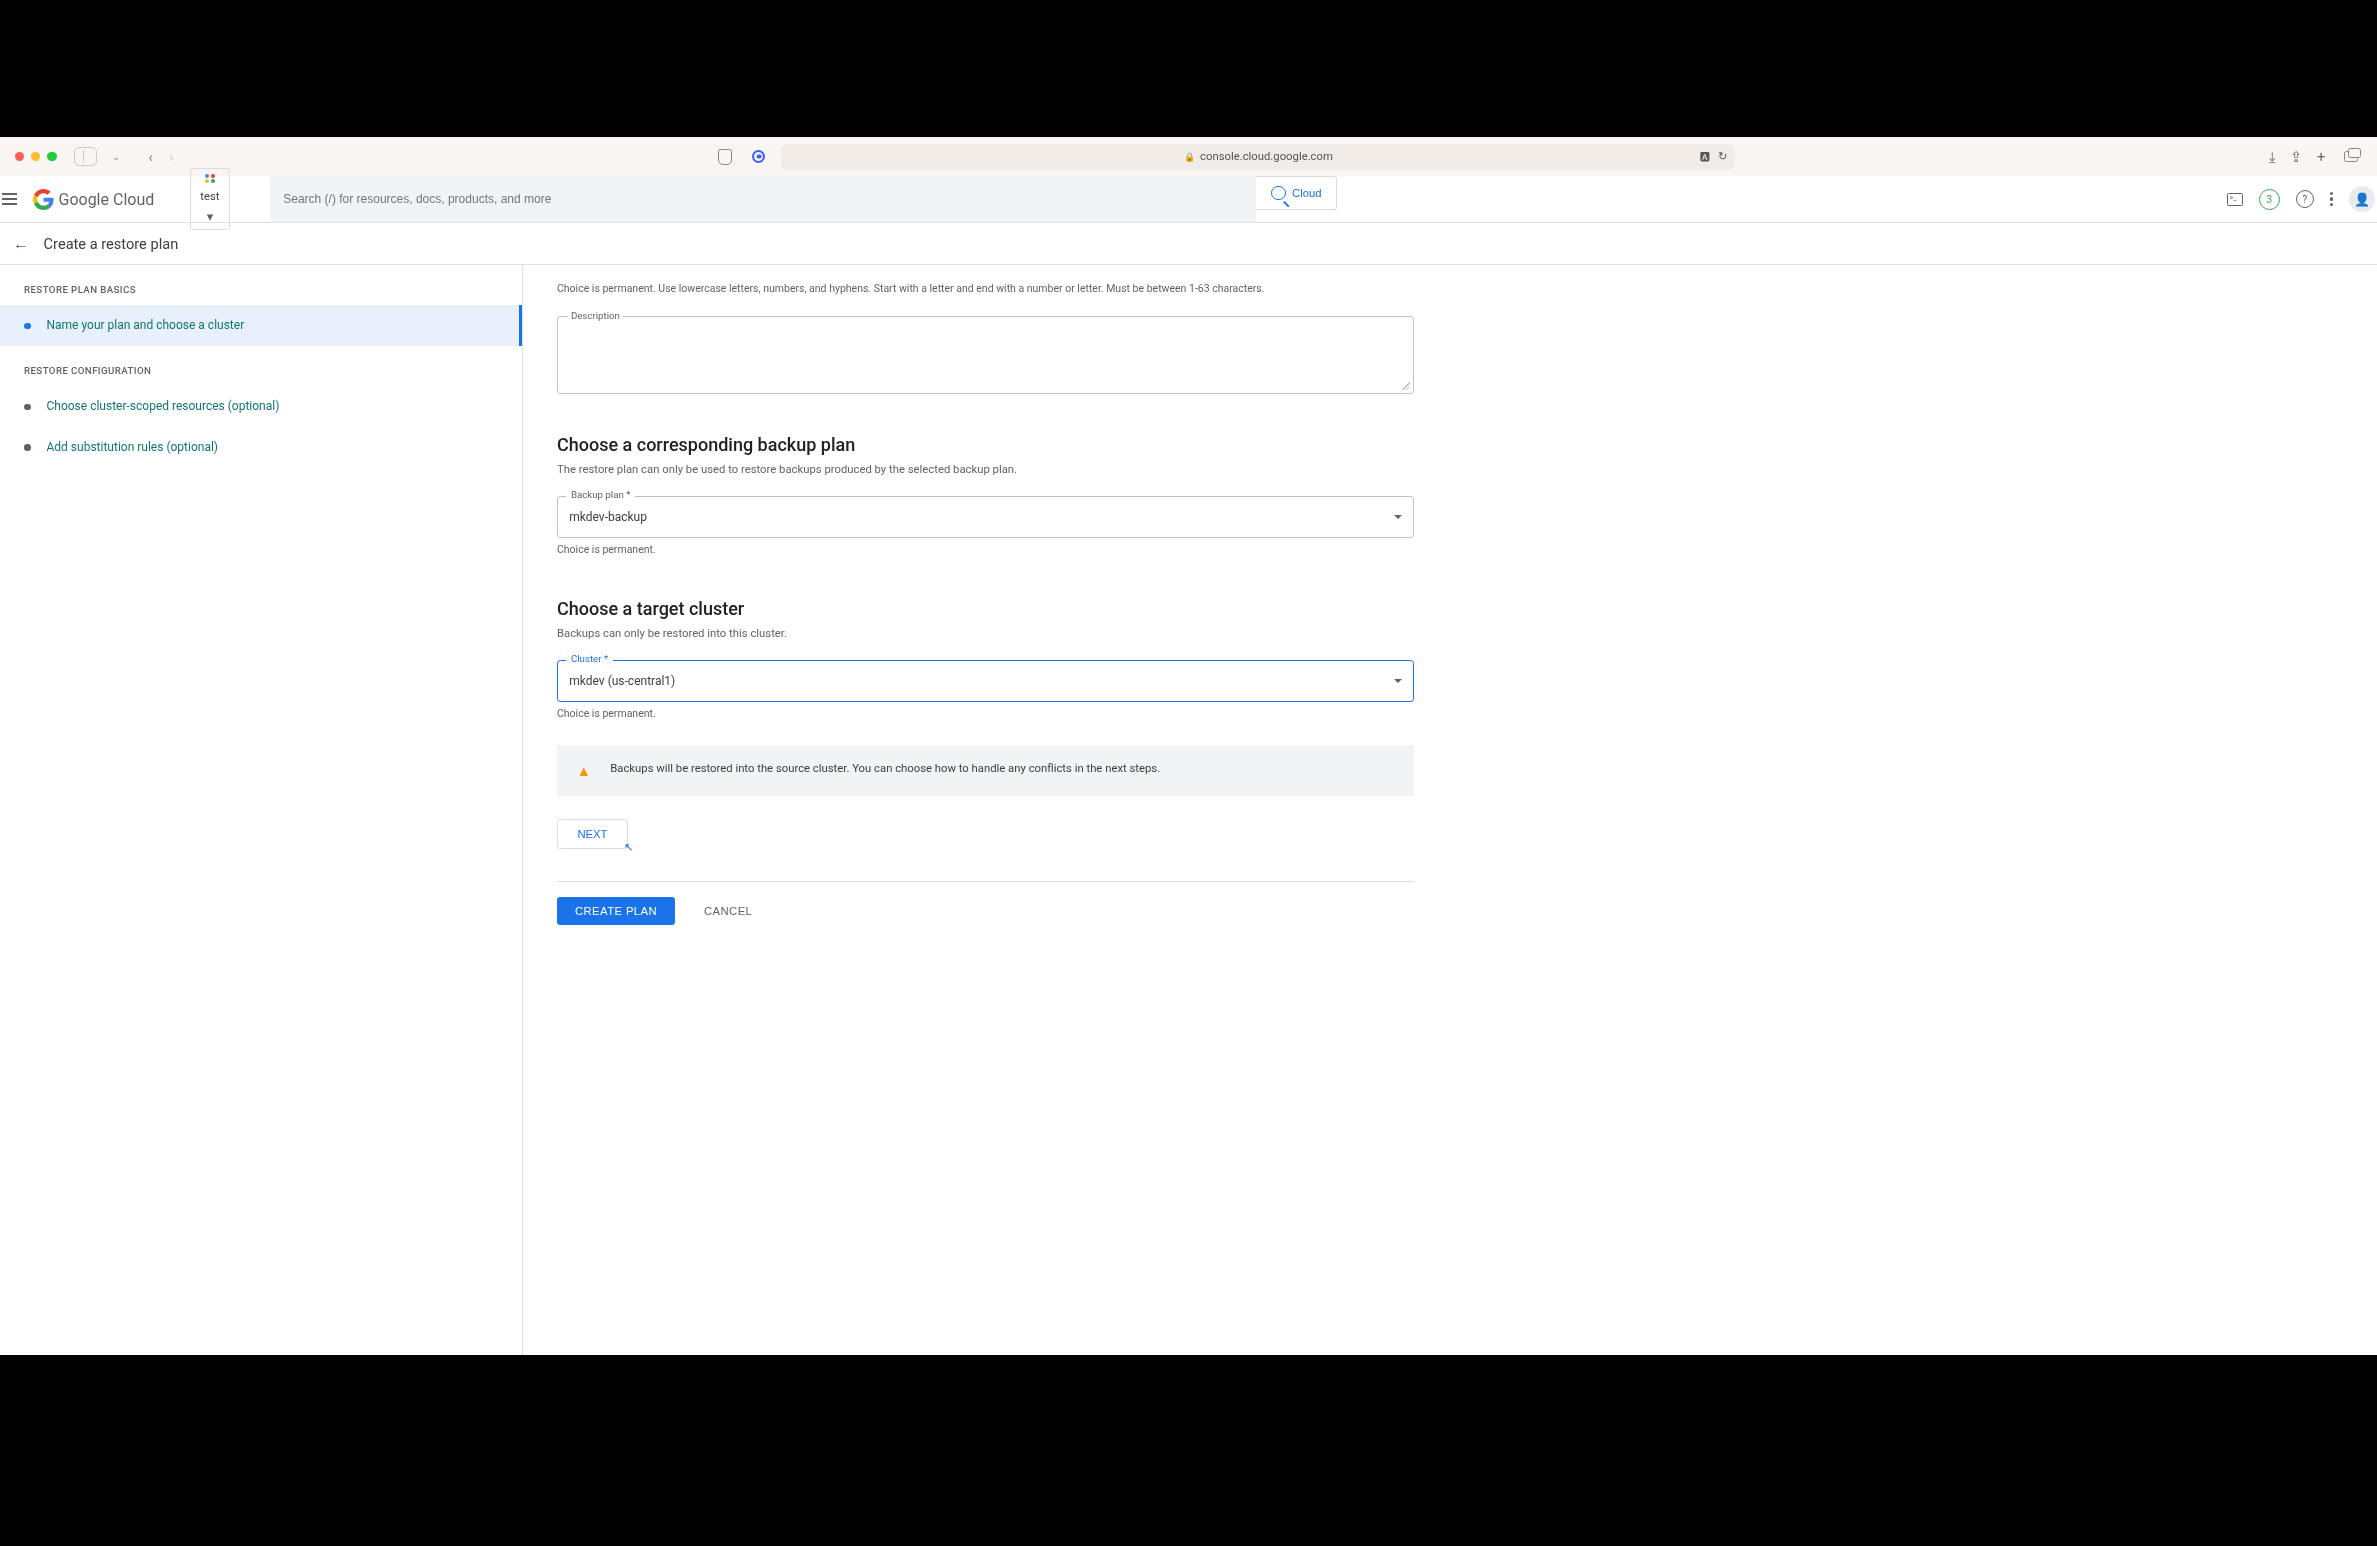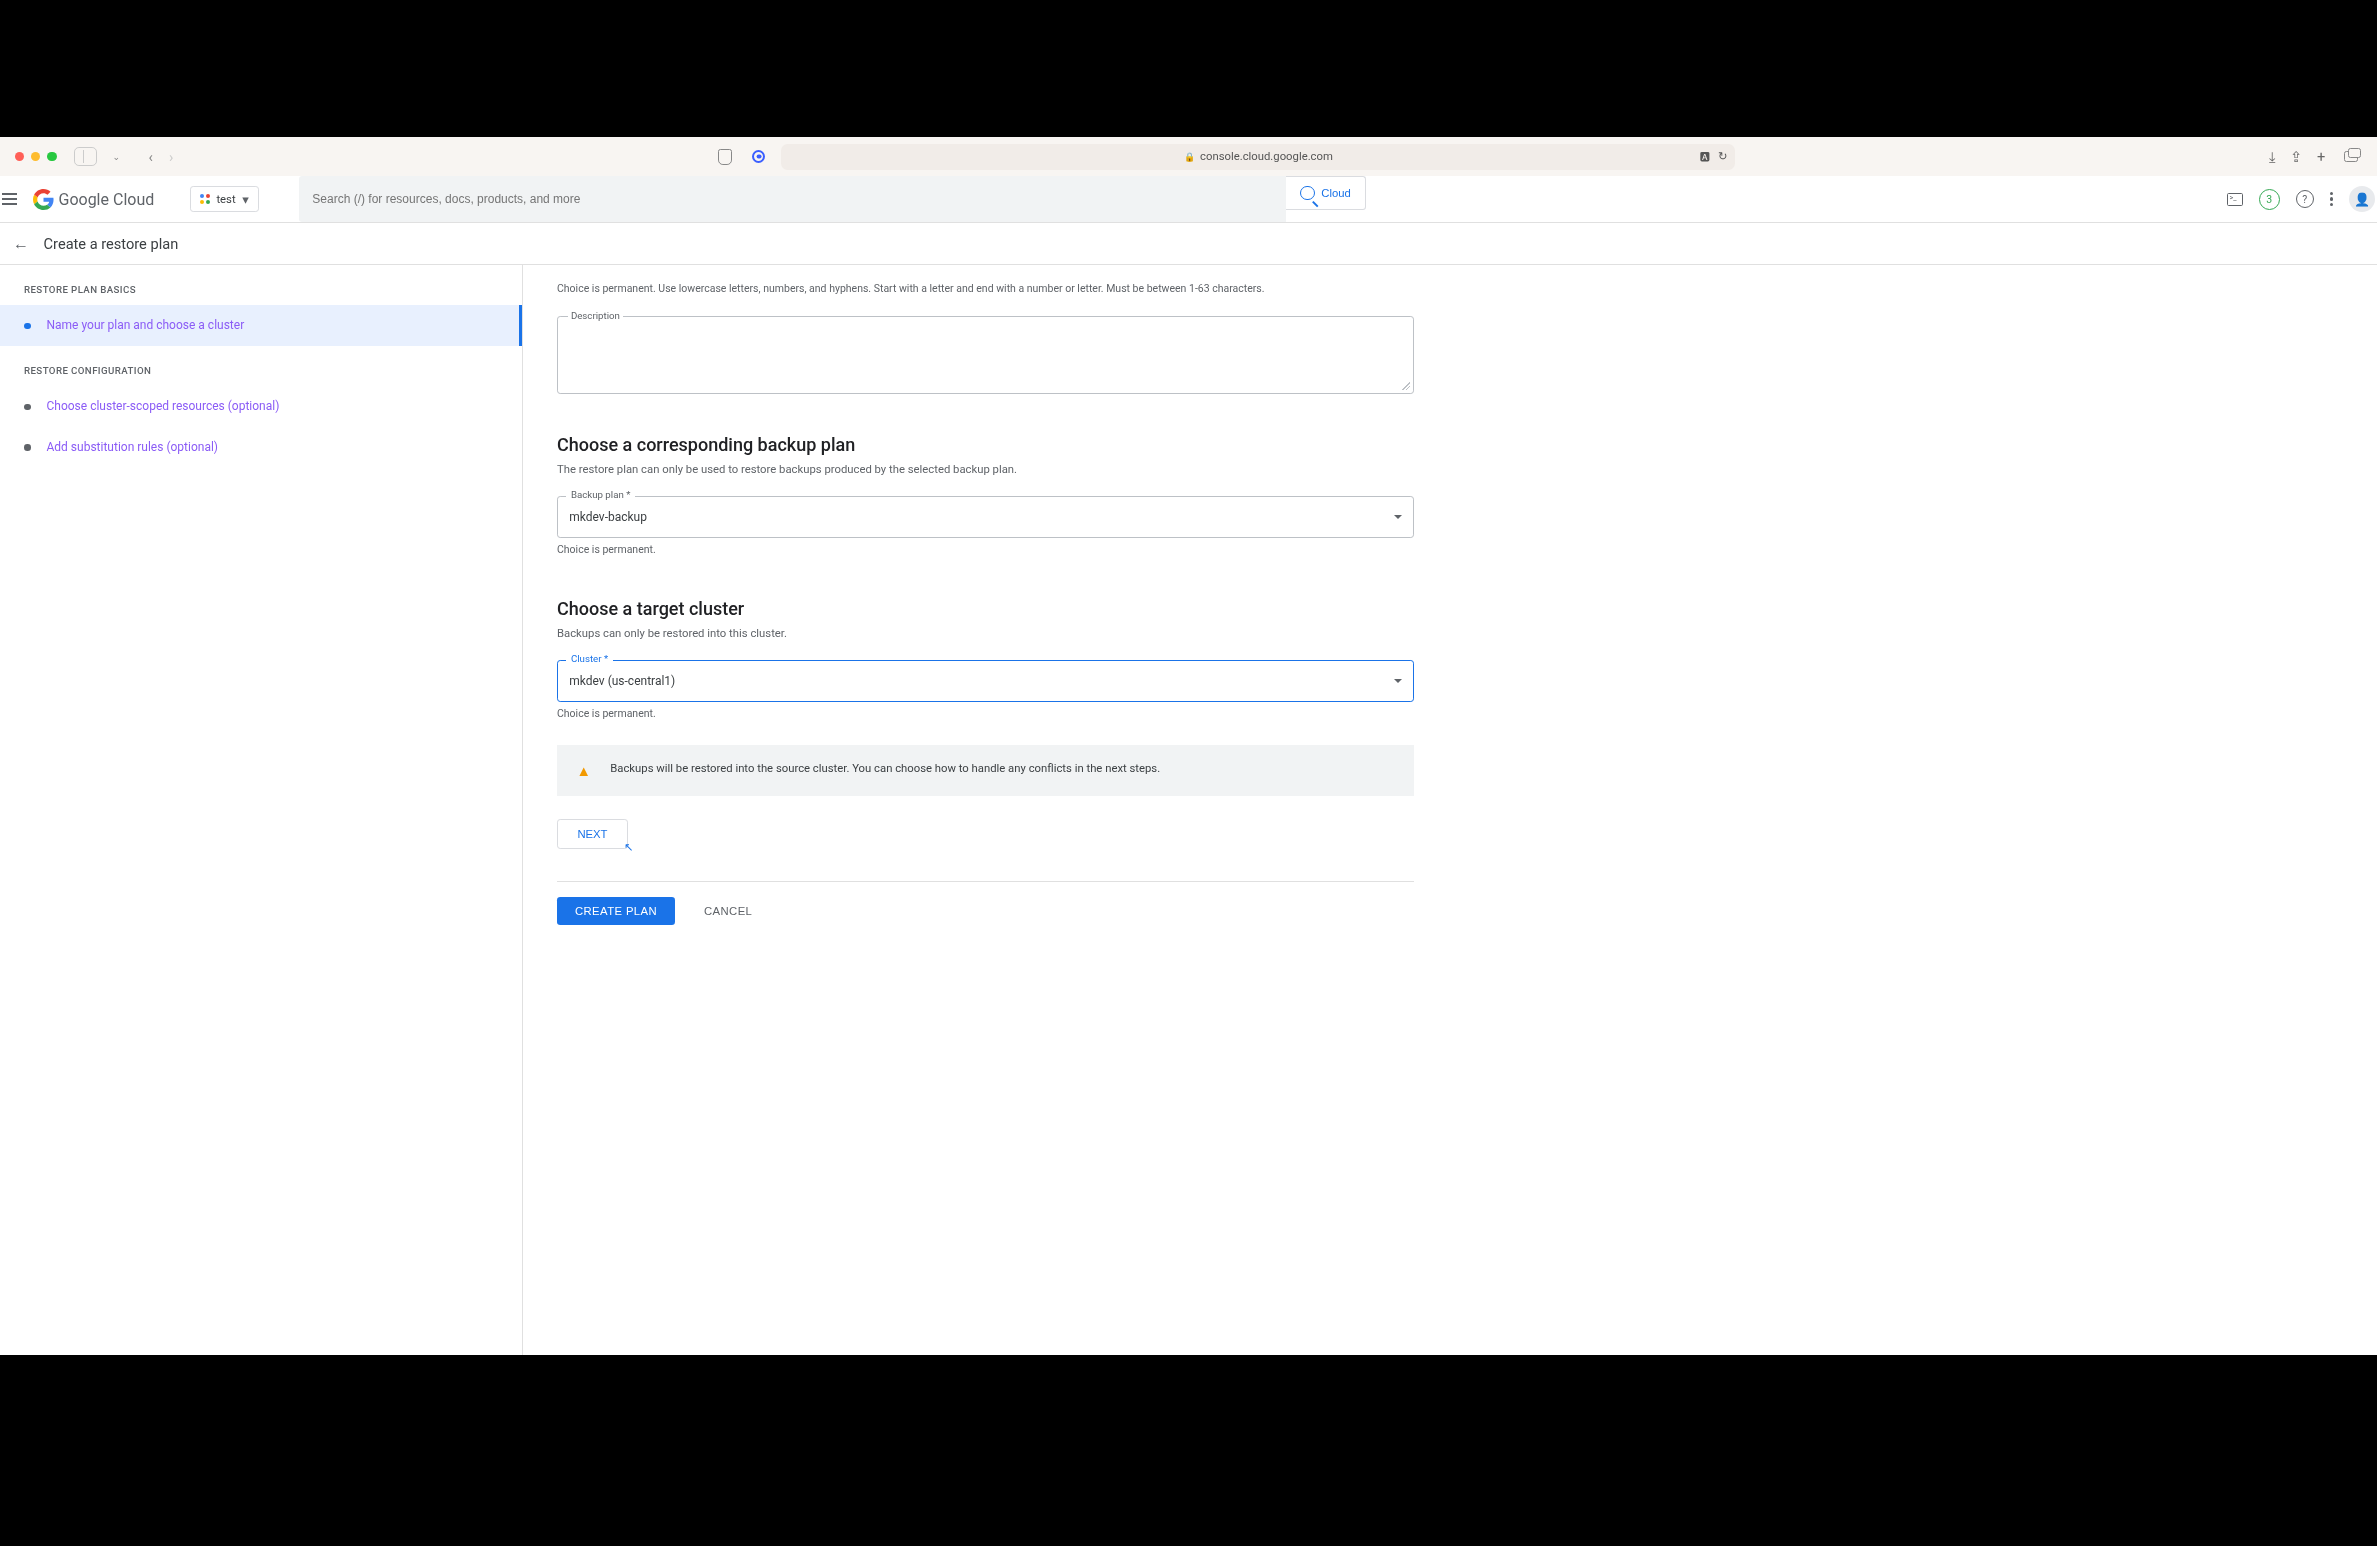--- a/index.html
+++ b/index.html
@@ -49,21 +49,21 @@
   align-items: center;
   padding: 0 2px;
   gap: 16px;
   border-bottom: 0.8px solid #e0e0e0;
 }
 .hamburger { display: flex; flex-direction: column; gap: 3.2px; cursor: pointer; }
 .hamburger span { width: 14.6px; height: 1.6px; background: #5f6368; }
 .gcp-logo { display: flex; align-items: center; gap: 4.9px; }
 .gcp-logo-icon { width: 21px; height: 21px; position: relative; }
 .gcp-logo-text { font-size: 16px; color: #5f6368; }
-.project-selector { display: flex; align-items: center; gap: 6.5px; border: 0.8px solid #dadce0; border-radius: 3.2px; padding: 4.9px 9.7px; cursor: pointer; margin-left: 19.4px; }
+.project-selector { display: flex; align-items: center; gap: 6.5px; border: 0.8px solid #dadce0; border-radius: 3.2px; padding: 4.9px 9.7px; cursor: pointer; margin-left: 19.4px; flex-direction: column; }
 .project-dots { display: grid; grid-template-columns: 1fr 1fr; gap: 1.6px; }
 .project-dot { width: 4px; height: 4px; border-radius: 50%; }
 .pd-blue { background: #4285f4; }
 .pd-red { background: #ea4335; }
 .pd-yellow { background: #fbbc04; }
 .pd-green { background: #34a853; }
 .project-name { font-size: 11.3px; color: #3c4043; }
 .project-chevron { color: #5f6368; }
 .search-container { flex: 1; display: flex; margin-left: 24px; max-width: 1067px; }
 .search-input-wrap { flex: 1; background: #f1f3f4; border-radius: 3.2px 0 0 3.2px; display: flex; align-items: center; padding: 0 13px; height: 46px; }
@@ -94,21 +94,21 @@
 
 .main-content { display: flex; background: #fff; height: 1090px; }
 
 .sidebar { width: 522px; padding: 0; }
 .sidebar-section-title { font-size: 9.7px; font-weight: 500; color: #5f6368; letter-spacing: 0.4px; padding: 19.4px 24px 9.7px; }
 .sidebar-step { display: flex; align-items: flex-start; gap: 16px; padding: 11.3px 24px; position: relative; cursor: pointer; }
 .sidebar-step.active { background: #e8f0fe; }
 .sidebar-step.active::after { content: ''; position: absolute; right: 0; top: 0; bottom: 0; width: 3.2px; background: #1a73e8; }
 .step-bullet { width: 6.5px; height: 6.5px; background: #1a73e8; border-radius: 50%; margin-top: 6.5px; flex-shrink: 0; }
 .step-bullet.semi { background: #5f6368; }
-.step-label { font-size: 12px; color: #8b5cf6; line-height: 1.5; max-width: 404px; }
+.step-label { font-size: 12px; color: #0f766e; line-height: 1.5; max-width: 404px; }
 
 .form-area { flex: 1; padding: 16px 34px 0; border-left: 0.8px solid #e0e0e0; position: relative; }
 .form-inner { max-width: 857px; }
 
 .helper-text { font-size: 10.5px; color: #5f6368; line-height: 1.5; margin-top: 3.2px; }
 .helper-text.top-helper { margin-top: 0; margin-bottom: 19.4px; }
 
 .text-field-wrap { position: relative; margin-bottom: 6.5px; border-top: 0.8px solid #e0e0e0; border-radius: 0 0 3.2px 3.2px; }
 .text-field-wrap.full { border: 0.8px solid #bdc1c6; border-radius: 3.2px; }
 .text-label { position: absolute; top: -7.3px; left: 9.7px; background: #fff; padding: 0 3.2px; font-size: 9.7px; color: #5f6368; }

